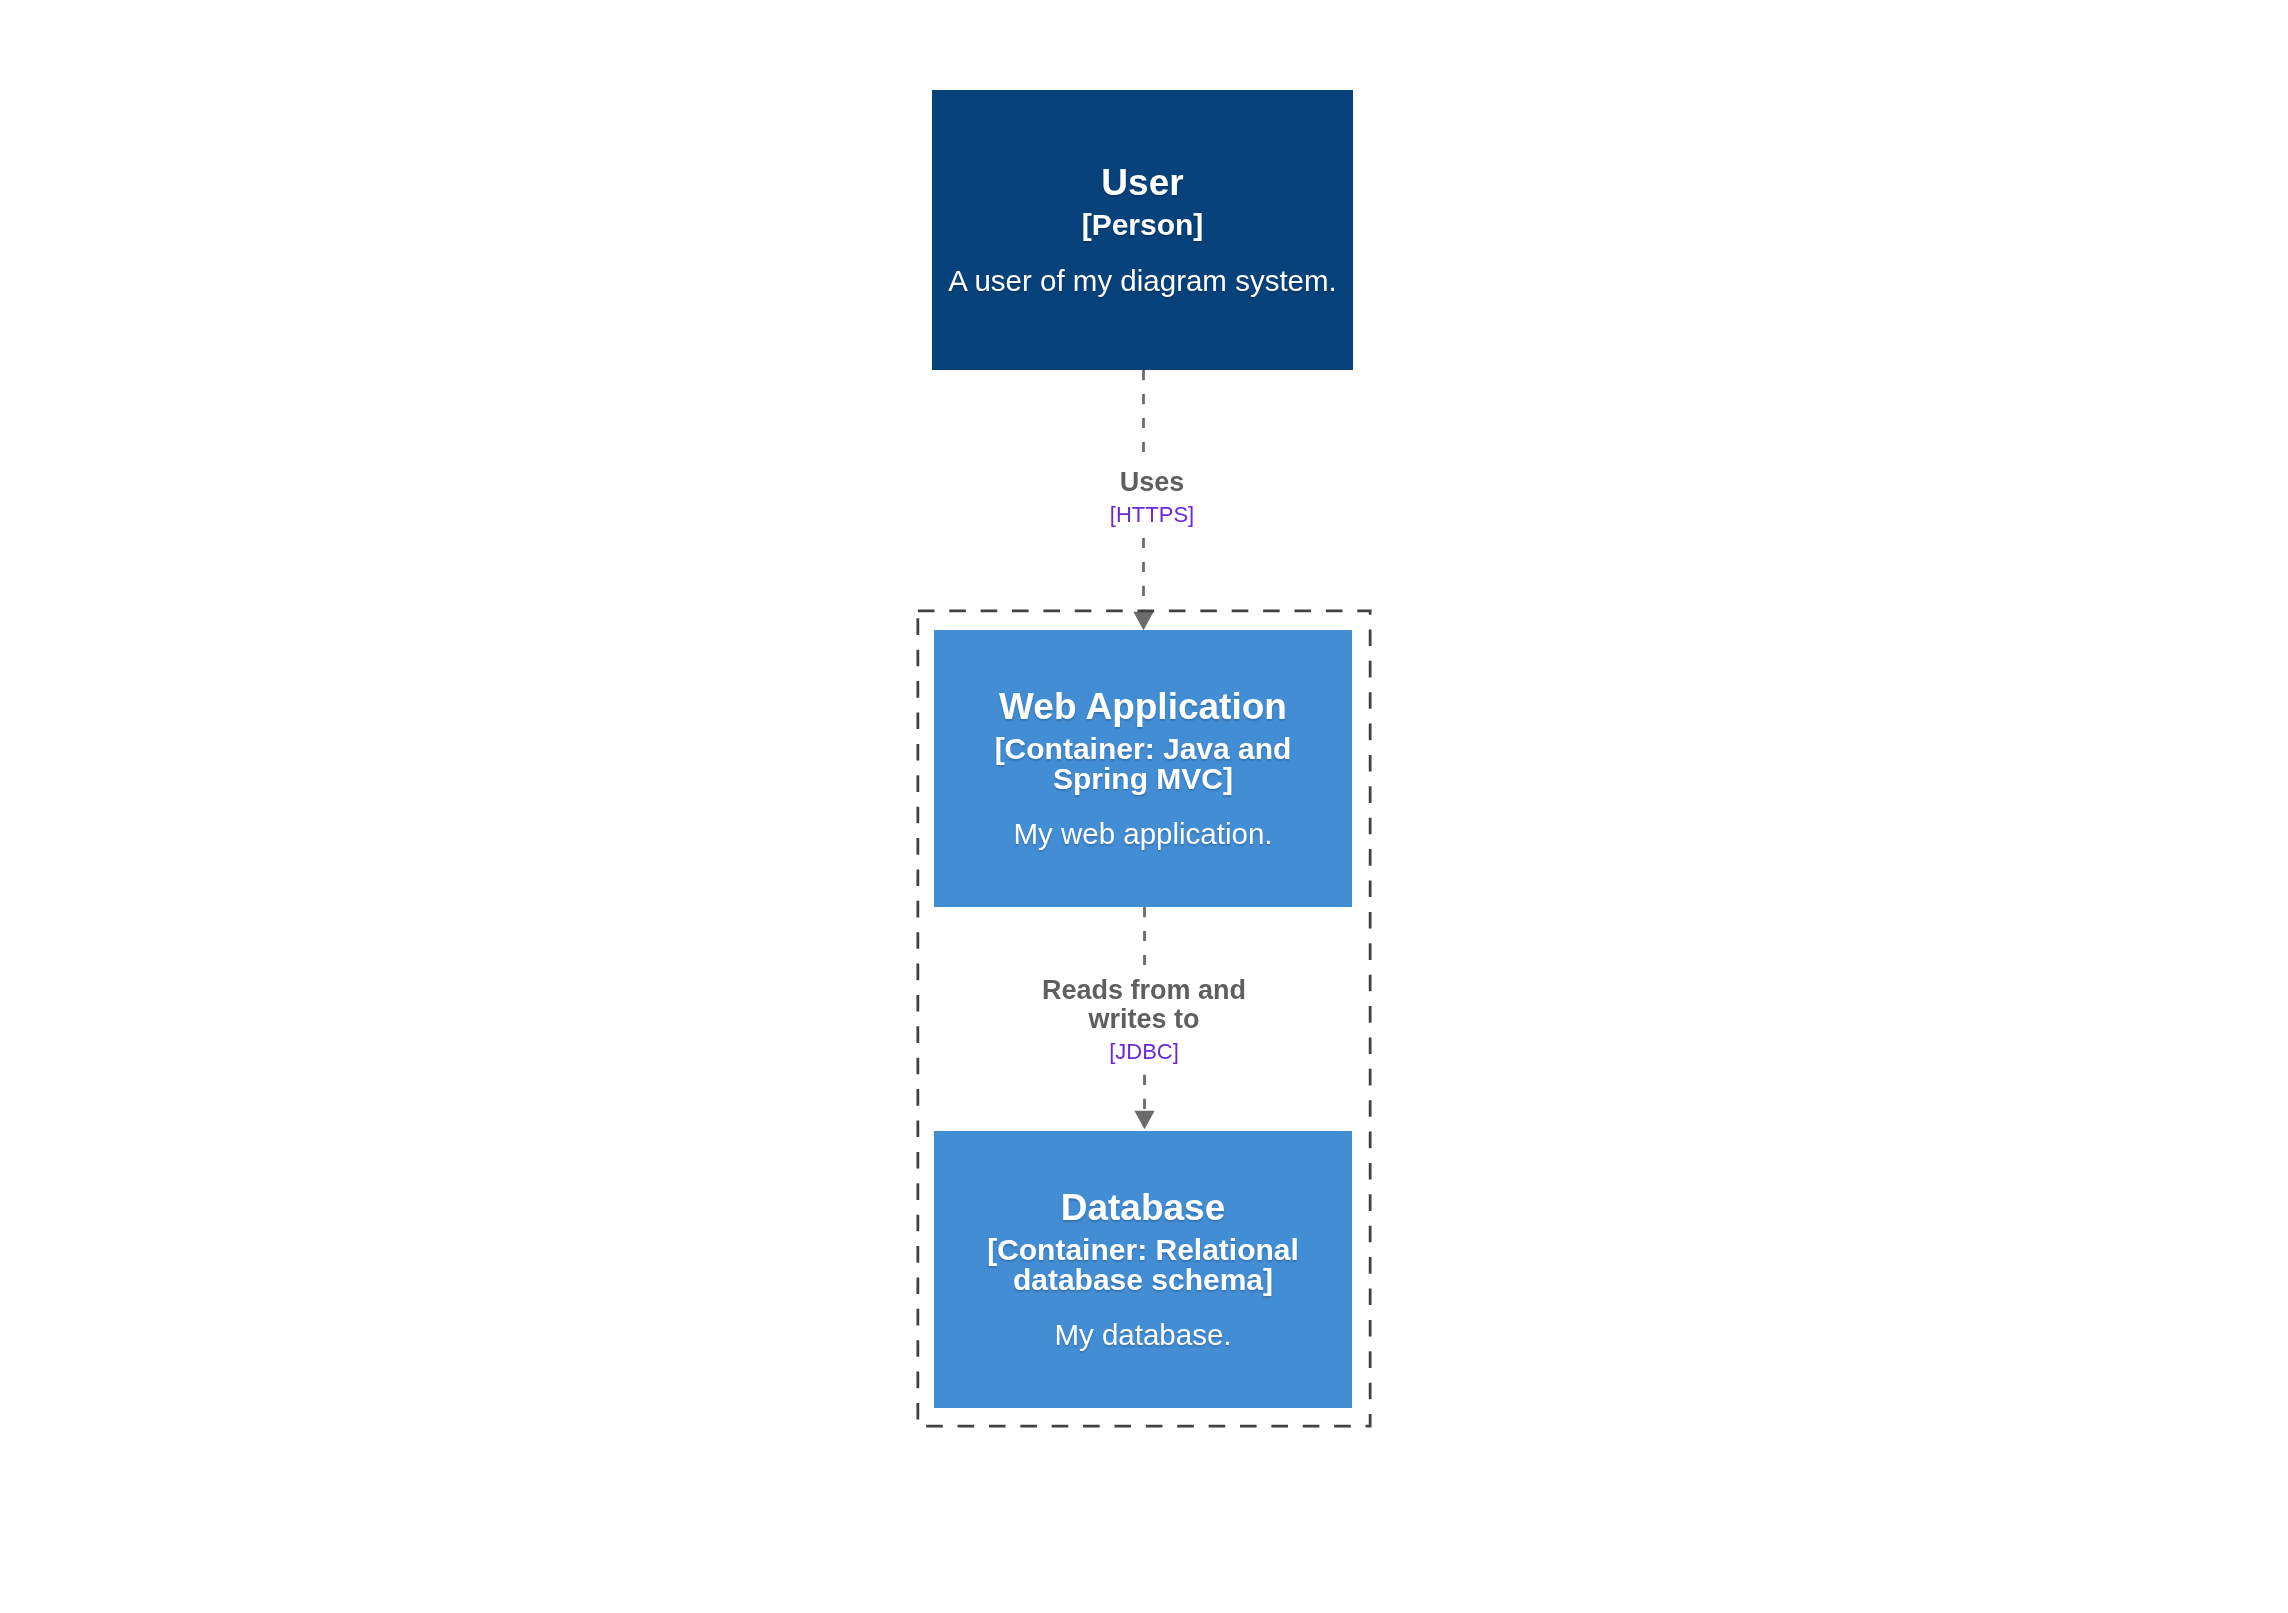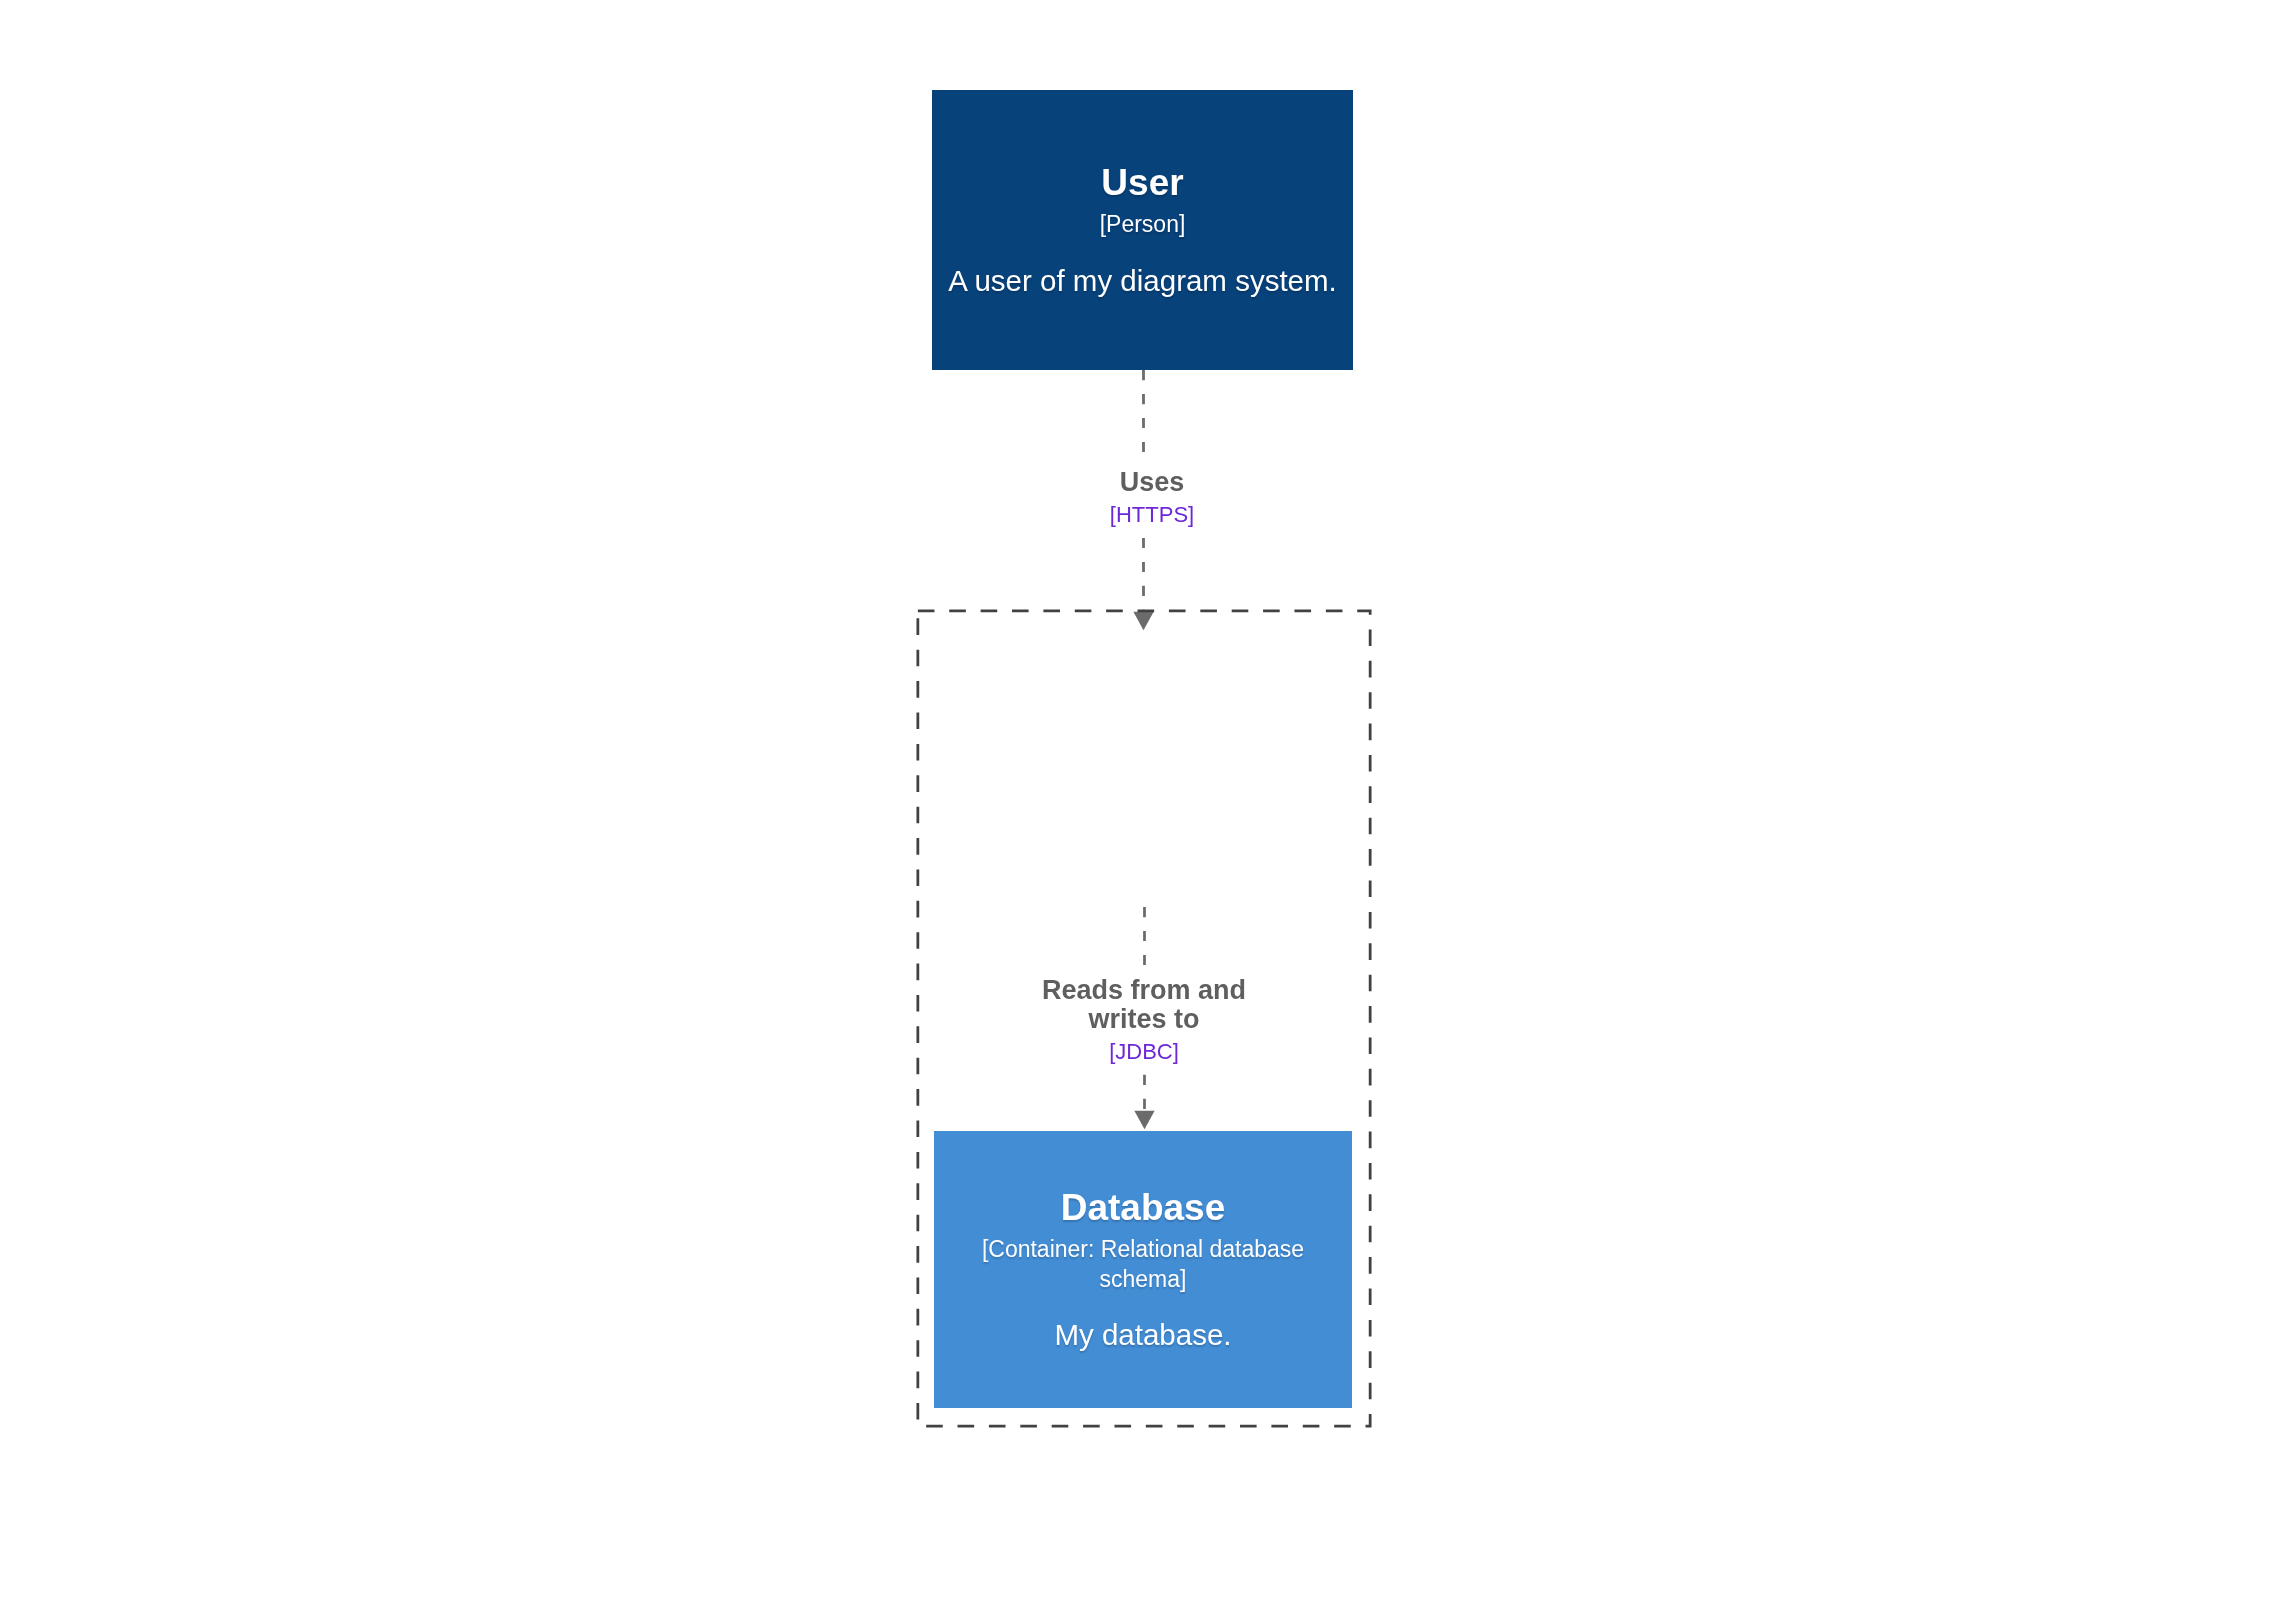--- a/index.html
+++ b/index.html
@@ -28,24 +28,25 @@
     box-sizing: border-box;
     padding: 9px 13px;
   }
   .el-name {
     font-size: 37px;
     font-weight: bold;
     line-height: 44px;
     text-shadow: 0 1.8px 1.8px rgba(0,0,0,0.18);
   }
   .el-meta {
-    font-size: 23px;
+    font-size: 30px;
     line-height: 29.5px;
     margin-top: 5px;
     text-shadow: 0 1.8px 1.8px rgba(0,0,0,0.18);
+    font-weight: bold;
   }
   .el-desc {
     font-size: 29.5px;
     line-height: 37px;
     margin-top: 22px;
     text-shadow: 0 1.8px 1.8px rgba(0,0,0,0.18);
   }
 
   #user-box    { left: 932px; top: 90px;   width: 421px; height: 280px; }
   #webapp-box  { left: 934px; top: 630px;  width: 418px; height: 277px; }
@@ -124,20 +125,25 @@
   </svg>
   <div class="rel-label" id="rel-label-1">
     <div class="rel-name">Uses</div>
     <div class="rel-tech">[HTTPS]</div>
   </div>
 
   <svg id="boundary-svg" viewBox="0 0 494 887" width="456" height="819">
     <rect x="2" y="2" width="490" height="883" fill="none" stroke-width="3" stroke-dasharray="18 16" stroke="#414141"></rect>
   </svg>
 
+  <div class="element" id="webapp-box" style="background-color: rgb(67, 141, 213);">
+    <div class="el-name">Web Application</div>
+    <div class="el-meta">[Container: Java and Spring MVC]</div>
+    <div class="el-desc">My web application.</div>
+  </div>
 
   <svg class="connector" id="conn2" viewBox="0 0 40 243" width="37" height="224">
     <line x1="20" y1="0" x2="20" y2="222" stroke-width="3" stroke-dasharray="11 15" fill="none" stroke="#6b6b6b"></line>
     <polygon points="9,221 31,221 20,241" fill="#6b6b6b"></polygon>
   </svg>
   <div class="rel-label" id="rel-label-2">
     <div class="rel-name">Reads from and writes to</div>
     <div class="rel-tech">[JDBC]</div>
   </div>
 

